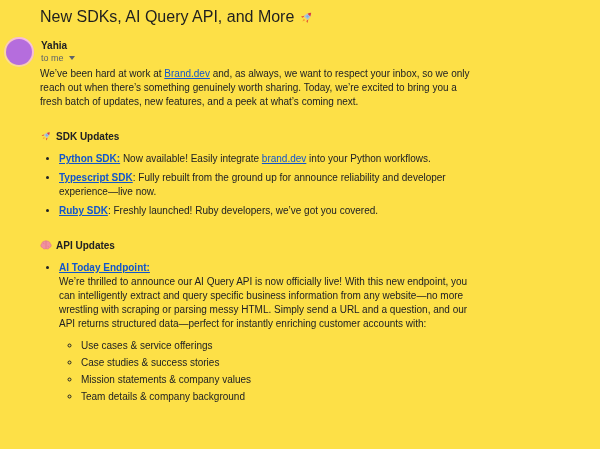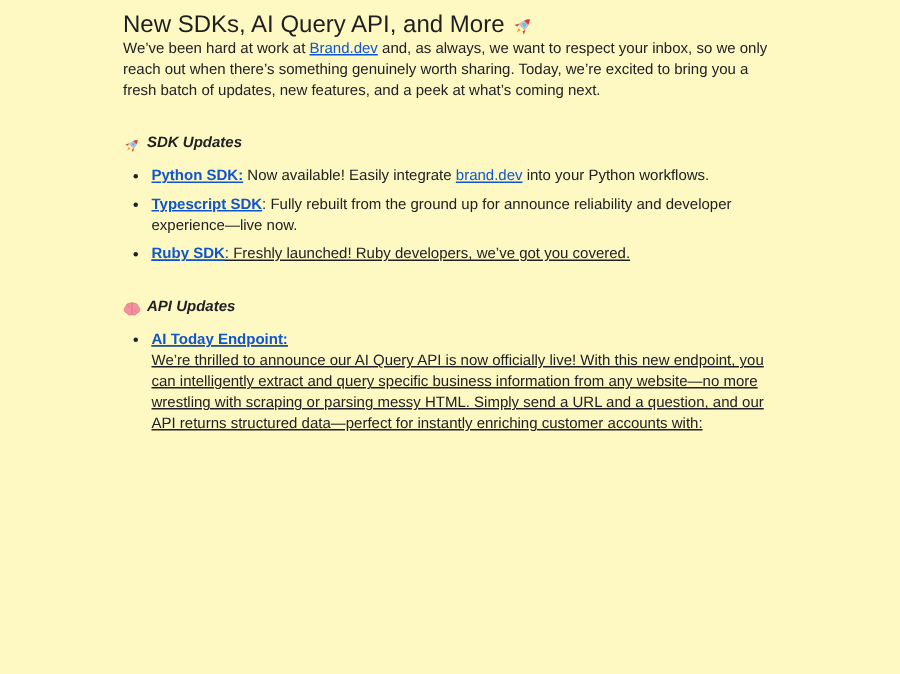--- a/index.html
+++ b/index.html
@@ -5,23 +5,22 @@
   * { margin: 0; padding: 0; box-sizing: border-box; }
   html, body { background: #ffffff; }
   body {
     font-family: "Liberation Sans", "DejaVu Sans", sans-serif;
     color: #202124;
   }
   .page {
     position: relative;
     width: 600px;
     height: 449px;
-    background: #fef9c3;
+    background: #fde047;
     overflow: hidden;
-    padding-left: 42px;
   }
   .subject {
     margin: 8px 40px 0 40px;
     font-size: 16px;
     line-height: 18px;
     font-weight: 400;
     color: #1f1f1f;
     display: flex;
     align-items: center;
     gap: 5px;
@@ -80,34 +79,33 @@
     color: #202124;
   }
   .greeting { margin-top: 9px; }
   .intro { }
   a { color: #1155cc; text-decoration: underline; cursor: pointer; }
   .bold-link { font-weight: 700; }
   .section-heading {
     margin-top: 21px;
     font-weight: 700;
     display: flex;
-    align-items: flex-end;
+    align-items: flex-start;
     gap: 4px;
-    font-style: italic;
   }
   .section-heading.api { }
   .emoji-icon { width: 12px; height: 12px; flex: 0 0 auto; }
   .subject .emoji-icon { width: 15px; height: 15px; }
   ul.updates {
     margin-top: 8px;
     padding-left: 19px;
     list-style-type: disc;
   }
   ul.updates > li { margin-bottom: 5px; }
-  ul.updates > li:last-child { margin-bottom: 0; text-decoration: underline; }
+  ul.updates > li:last-child { margin-bottom: 0; }
   ul.sub {
     margin-top: 8px;
     padding-left: 22px;
     list-style-type: circle;
   }
   ul.sub > li { margin-bottom: 3px; }
 </style>
 </head>
 <body>
 
@@ -120,20 +118,30 @@
         <path d="M8 1 C10.4 3 11 6 11 9.2 L5 9.2 C5 6 5.6 3 8 1 Z" fill="#b8c4cc"></path>
         <path d="M8 1 C9 2 9.6 3.1 10 4.4 L6 4.4 C6.4 3.1 7 2 8 1 Z" fill="#e23b36"></path>
         <circle cx="8" cy="6.4" r="1.3" fill="#6fb6f2"></circle>
         <path d="M5 8.2 L3.2 11.6 L5.4 10.8 Z" fill="#e23b36"></path>
         <path d="M11 8.2 L12.8 11.6 L10.6 10.8 Z" fill="#e23b36"></path>
         <path d="M7 11 L8 14.2 L9 11 Z" fill="#f59c2f"></path>
       </g>
     </svg>
   </div>
 
+  <div class="sender-row">
+    <div class="avatar"></div>
+    <div class="sender-meta">
+      <div class="sender-name">Yahia</div>
+      <div class="sender-to">
+        <span>to me</span>
+        <span class="caret"></span>
+      </div>
+    </div>
+  </div>
 
   <div class="email-body">
 
 
     <p class="intro"><span>We’ve been hard at work at </span><a>Brand.dev</a><span> and, as always, we want to respect your inbox, so we only reach out when there’s something genuinely worth sharing. Today, we’re excited to bring you a fresh batch of updates, new features, and a peek at what’s coming next.</span></p>
 
     <p class="section-heading sdk">
       <svg class="emoji-icon" viewBox="0 0 16 16" aria-hidden="true">
         <g transform="rotate(45 8 8)">
           <path d="M8 1 C10.4 3 11 6 11 9.2 L5 9.2 C5 6 5.6 3 8 1 Z" fill="#b8c4cc"></path>
@@ -159,17 +167,23 @@
         <path d="M8 2.6 L8 13" stroke="#d9707f" stroke-width="0.7" fill="none"></path>
         <path d="M4 5 C5 5.4 5.6 6 5.6 7 M10.4 9 C10.4 10 11 10.6 12 11" stroke="#d9707f" stroke-width="0.6" fill="none"></path>
       </svg>
       <span>API Updates</span>
     </p>
 
     <ul class="updates">
       <li>
         <a class="bold-link">AI Today Endpoint:</a><br>
         <span>We’re thrilled to announce our AI Query API is now officially live! With this new endpoint, you can intelligently extract and query specific business information from any website—no more wrestling with scraping or parsing messy HTML. Simply send a URL and a question, and our API returns structured data—perfect for instantly enriching customer accounts with:</span>
+        <ul class="sub">
+          <li>Use cases &amp; service offerings</li>
+          <li>Case studies &amp; success stories</li>
+          <li>Mission statements &amp; company values</li>
+          <li>Team details &amp; company background</li>
+        </ul>
       </li>
     </ul>
 
   </div>
 </div>
 
 </body></html>

